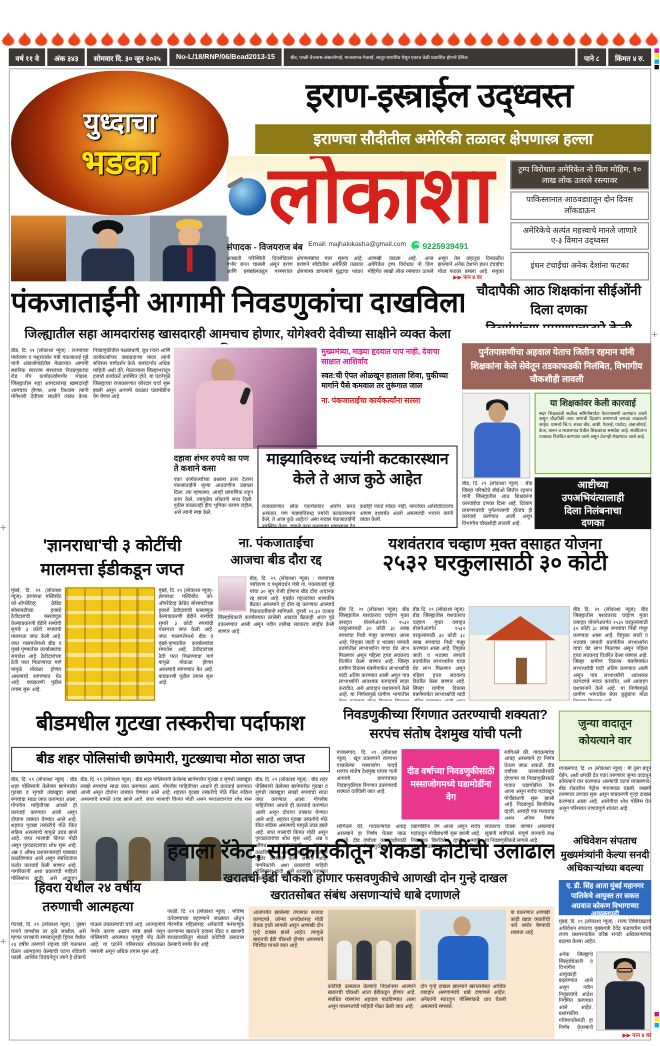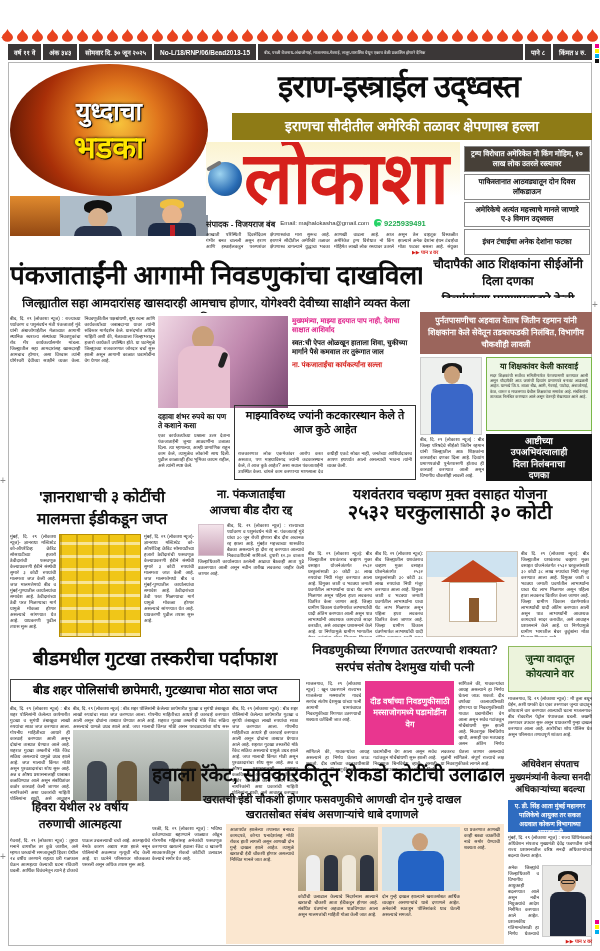--- a/index.html
+++ b/index.html
@@ -14,21 +14,21 @@
 .plus{position:absolute;color:#8a8a8a;font-size:10px;line-height:10px}
 .cmyk{position:absolute;width:4px}
 .cmyk i{display:block;width:4px;height:4px;margin-bottom:1px}
 .cmyk .cc{background:#00aeef}.cmyk .cm{background:#ec008c}.cmyk .cy{background:#fff200}.cmyk .ck{background:#111}
 #flames{position:absolute;left:0;top:28px}
 #topbar{position:absolute;left:8px;top:44px;width:584px;height:16px;display:flex;gap:2px;align-items:stretch}
 #topbar .seg{background:#3b3737;color:#fff;font-size:6.5px;font-weight:bold;display:flex;align-items:center;padding:0 6px;white-space:nowrap;overflow:hidden}
 #topbar .segnote{flex:1;font-size:4.2px;font-weight:normal}
 #frame{position:absolute;left:8px;top:62px;width:584px;height:884px;border:1px solid #b5b5b5}
 
-#war{left:10px;top:64px;width:198px;height:172px;overflow:hidden}
+#war{left:10px;top:64px;width:198px;height:192px;overflow:hidden}
 #oval{position:absolute;left:0;top:0;width:198px;height:132px;border-radius:50%;overflow:hidden;
   background:radial-gradient(circle at 55% 45%,#f7c33b 0%,#e0761d 30%,#a82f08 60%,#3d0e02 100%);
   display:flex;flex-direction:column;align-items:center;justify-content:center}
 #war1{font-size:25px;font-weight:800;color:#fff;text-shadow:0 0 3px #000,1px 1px 0 #000}
 #war2{font-size:31px;font-weight:800;color:#ffe600;text-shadow:0 0 3px #000,1px 1px 0 #000;margin-top:-2px}
 #warrow{position:absolute;left:0;top:132px;width:198px;height:60px;display:flex}
 .ph{position:relative;overflow:hidden}
 #ph-warscene{width:50px;height:60px;background:linear-gradient(#e08a2e,#6b2605)}
 #ph-cleric{width:76px;height:60px;background:#aebdc9}
 #ph-cleric .turban{position:absolute;left:24px;top:4px;width:28px;height:14px;background:#111;border-radius:50% 50% 40% 40%}
@@ -49,39 +49,39 @@
 #logotext{font-size:72px;font-weight:800;color:#d6201b;line-height:73px;letter-spacing:-2px;white-space:nowrap}
 #edrow{left:206px;top:216px;width:254px;height:14px;display:flex;align-items:center;gap:5px;overflow:hidden}
 #editor{font-size:8px;font-weight:bold;color:#1c1c1c;white-space:nowrap}
 #email{font-size:6px;color:#333;white-space:nowrap}
 #phone{display:flex;align-items:center;gap:2px;font-size:7.5px;font-weight:bold;color:#1faa4e;white-space:nowrap}
 #wa{width:8px;height:8px;border-radius:50%;background:#25d366;display:inline-block;position:relative}
 #wa:after{content:"";position:absolute;left:2px;top:2px;width:4px;height:4px;border:1px solid #fff;border-radius:50%;border-left-color:transparent}
 #intro{left:206px;top:232px;width:252px;height:23px}
 #intromore{left:412px;top:249px;width:48px}
 #sideboxes{left:464px;top:146px;width:126px;height:109px;display:flex;flex-direction:column;gap:2px}
-.sb{border:1px solid #8a8a8a;background:#fff;color:#111;font-size:7.3px;font-weight:bold;text-align:center;display:flex;align-items:center;justify-content:center;padding:1px 5px;line-height:1.35;flex:1;overflow:hidden}
+.sb{border:1px solid #8a8a8a;background:#fff;color:#111;font-size:7.3px;font-weight:normal;text-align:center;display:flex;align-items:center;justify-content:center;padding:1px 5px;line-height:1.35;flex:1;overflow:hidden}
 .sb.dark{background:#474038;color:#fff}
 
 #lead-h{left:10px;top:257px;width:412px;height:37px;font-size:26px;font-weight:800;color:#0d0d0d;text-align:center;line-height:37px;overflow:hidden;white-space:nowrap}
 #lead-sub{left:10px;top:295px;width:412px;height:18px;font-size:11.5px;font-weight:bold;color:#141414;text-align:center;overflow:hidden}
 #teach-h{left:424px;top:256px;width:168px;height:42px;font-size:12px;font-weight:800;color:#101010;text-align:center;line-height:1.45;overflow:hidden}
 #lead-colA{left:10px;top:316px;width:145px;height:166px}
 #ph-pankaja{position:absolute;left:158px;top:316px;width:130px;height:92px;background:linear-gradient(120deg,#f0d8e4,#c088ae 55%,#7c4a74)}
 #ph-pankaja .head{position:absolute;left:34px;top:10px;width:22px;height:24px;background:#caa07a;border-radius:50%}
 #ph-pankaja .body{position:absolute;left:20px;top:30px;width:52px;height:62px;background:#e8c0d0;border-radius:14px 14px 0 0}
 #ph-pankaja .mic{position:absolute;left:62px;top:36px;width:6px;height:16px;background:#222;border-radius:3px;transform:rotate(20deg)}
 #quotes{left:292px;top:316px;width:124px;height:94px;overflow:hidden}
 #quotes .qp{color:#e0218a;font-size:7px;font-weight:bold;line-height:1.35}
 #quotes .qb{color:#111;font-size:7px;font-weight:bold;line-height:1.35;margin-top:3px}
 #quotes .qr{color:#d6201b;font-size:7px;font-weight:bold;line-height:1.35;margin-top:3px}
 #sub1{left:158px;top:412px;width:72px;height:68px;overflow:hidden}
 #sub1 .h{font-size:7.5px;font-weight:800;color:#111;line-height:1.25;margin-bottom:2px}
 #sub2{left:234px;top:405px;width:182px;height:75px;border:1px solid #333;padding:2px 3px;overflow:hidden}
-#sub2 .h{font-size:11px;font-weight:800;color:#111;text-align:center;line-height:1.3;margin-bottom:14px}
+#sub2 .h{font-size:14px;font-weight:800;color:#111;text-align:center;line-height:1.3;margin-bottom:14px}
 
 #teach-brown{left:420px;top:312px;width:172px;height:42px;background:#9b655c;color:#fff;font-size:8px;font-weight:bold;text-align:center;line-height:1.5;padding:3px 4px;overflow:hidden}
 #ph-kurta{position:absolute;left:420px;top:357px;width:62px;height:78px;background:#eef0ee;border:1px solid #ccc}
 #ph-kurta .hair{position:absolute;left:21px;top:5px;width:20px;height:10px;background:#1a1a1a;border-radius:50% 50% 0 0}
 #ph-kurta .head{position:absolute;left:23px;top:8px;width:16px;height:18px;background:#caa07a;border-radius:50%}
 #ph-kurta .body{position:absolute;left:10px;top:26px;width:42px;height:52px;background:#3a67c8;border-radius:10px 10px 0 0}
 #teach-green{left:486px;top:357px;width:106px;height:74px;background:#eef7e6;border:1.5px solid #7ab648;padding:2px 3px;overflow:hidden}
 #teach-green .h{font-size:8px;font-weight:800;text-align:center;color:#17290f;margin-bottom:2px}
 #teach-green .t{font-size:4px}
 #teach-cap{left:420px;top:437px;width:64px;height:44px}

